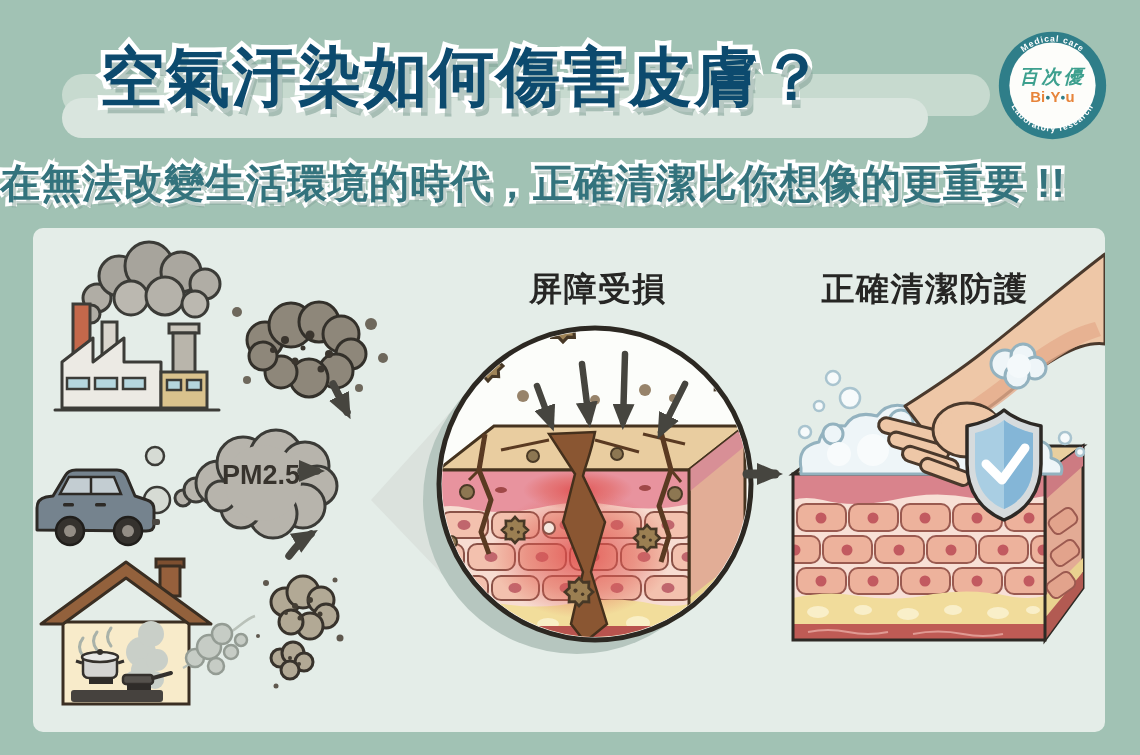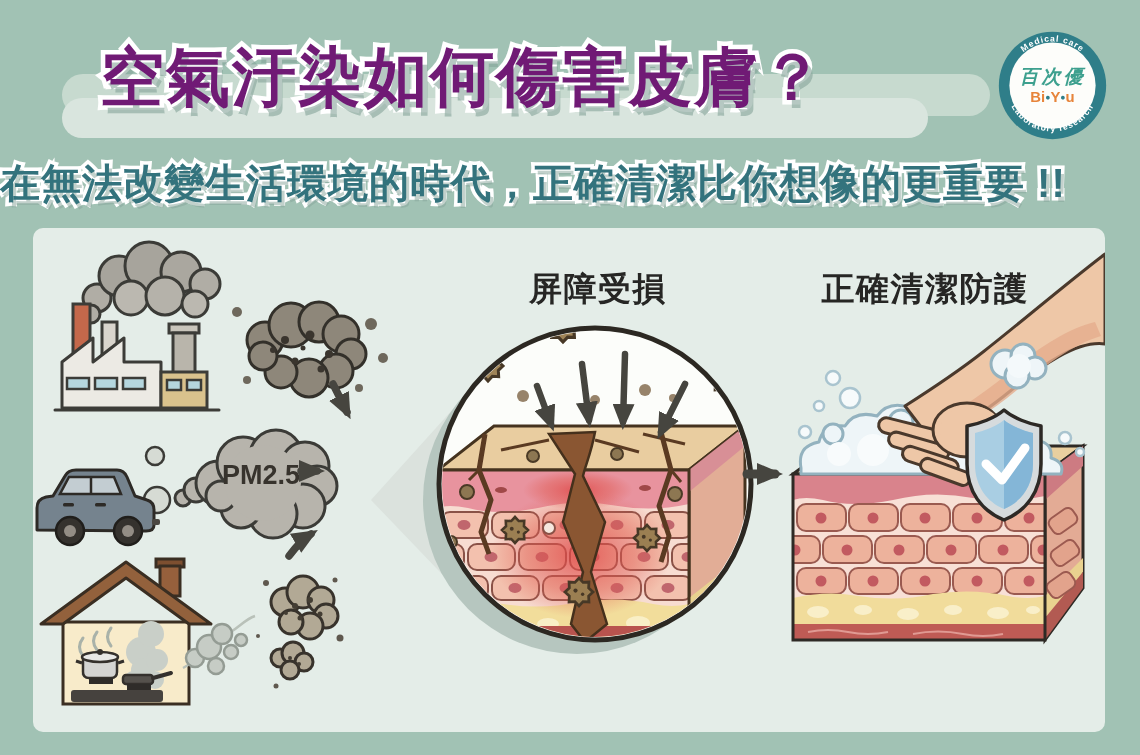--- a/index.html
+++ b/index.html
@@ -2,21 +2,21 @@
 <html><head>
 <meta charset="utf-8">
 <style>
   html,body{margin:0;padding:0;}
   body{width:1140px;height:755px;position:relative;overflow:hidden;
        background:#a1c2b4;font-family:"Liberation Sans",sans-serif;}
   .band{position:absolute;border-radius:24px;}
   .band-a{left:62px;top:74px;width:928px;height:42px;background:#c7dacf;}
   .band-b{left:62px;top:98px;width:866px;height:40px;background:#d9e5de;}
   .title{position:absolute;left:100px;top:34px;width:900px;
-         font-size:64px;font-weight:900;letter-spacing:2px;color:#701a75;
+         font-size:64px;font-weight:900;letter-spacing:2px;color:#0c4a6e;
          -webkit-text-stroke:9px #ffffff;paint-order:stroke fill;
          text-shadow:5px 8px 0 rgba(134,164,153,.6);white-space:nowrap;}
   .subtitle{position:absolute;left:0;top:156px;width:1140px;text-align:left;
          font-size:40px;font-weight:900;letter-spacing:1px;color:#33737d;
          -webkit-text-stroke:7px #ffffff;paint-order:stroke fill;
          text-shadow:3px 5px 0 rgba(134,164,153,.5);white-space:nowrap;}
   .logo{position:absolute;left:995px;top:28px;width:115px;height:115px;}
   .panel{position:absolute;left:33px;top:228px;width:1072px;height:504px;
          background:#e4ede8;border-radius:10px;overflow:hidden;}
 </style>

